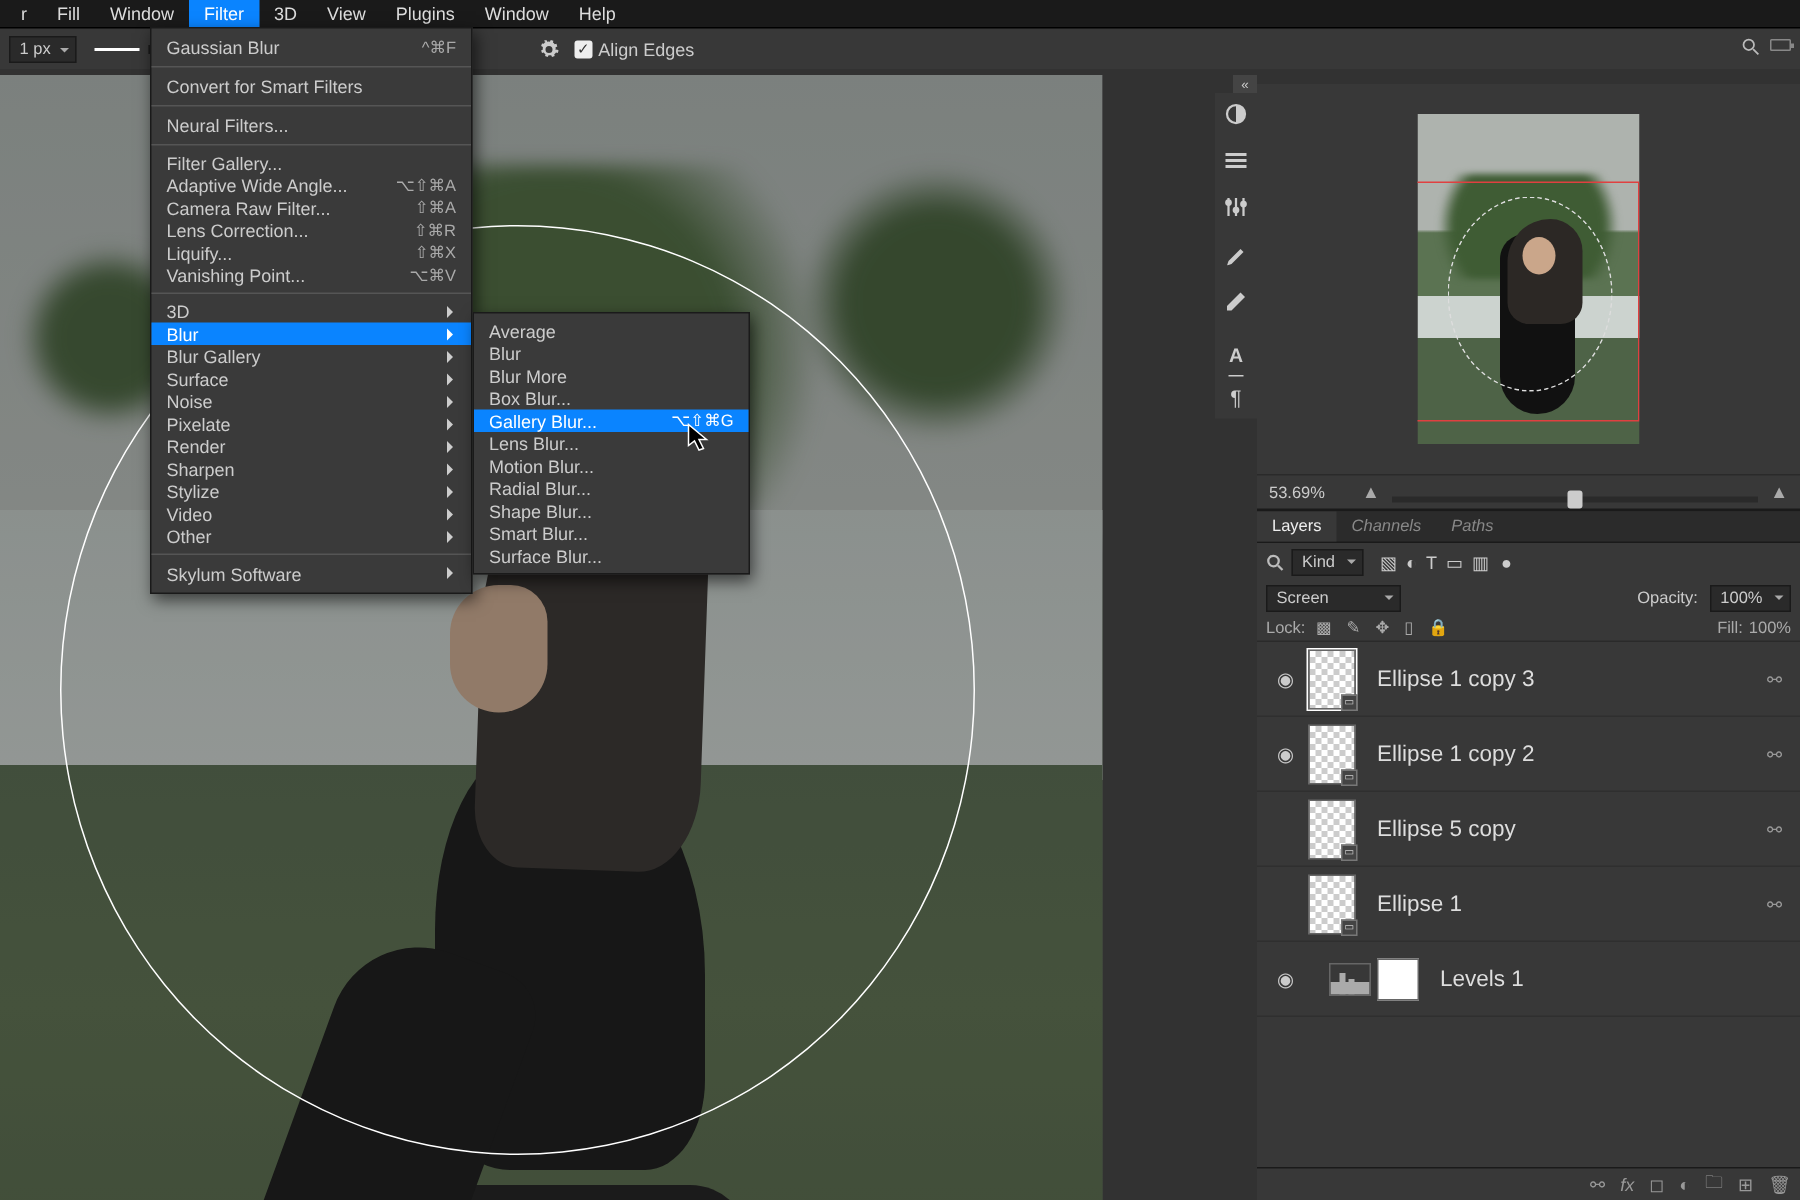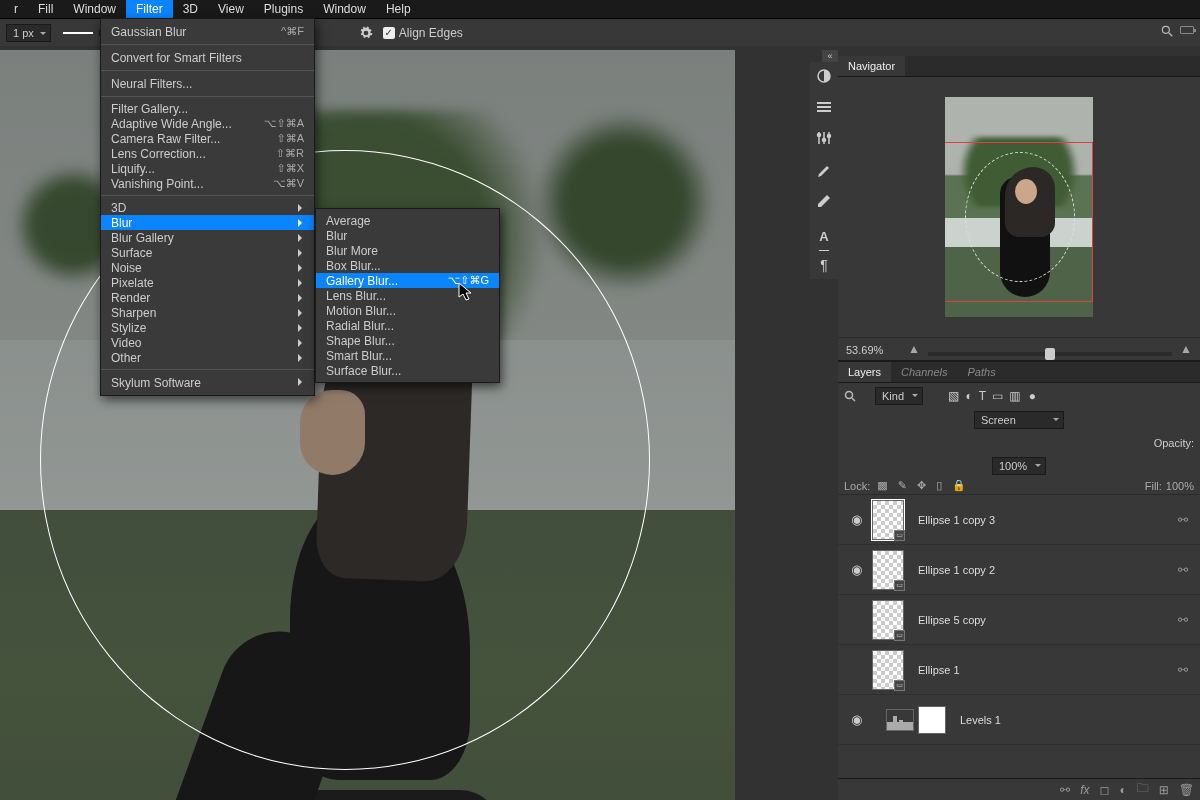--- a/index.html
+++ b/index.html
@@ -63,39 +63,39 @@
 .navimg .nhair{position:absolute;top:70px;left:60px;width:50px;height:70px;background:#2c2825;border-radius:40px 30px 20px 20px;}
 .navimg .ncirc{position:absolute;top:55px;left:20px;width:110px;height:130px;border:1px dashed #ddd;border-radius:50%;}
 .navimg .nred{position:absolute;top:45px;left:-2px;width:150px;height:160px;border:1px solid #e04040;}
 .zoomrow { display:flex; align-items:flex-end; padding: 4px 8px; background:#383838; border-top:1px solid #2a2a2a; border-bottom:1px solid #1a1a1a;}
 .zoomrow .zlabel { font-size:11px; width:54px; }
 .zoomrow .zbar { flex:1; height:4px; background:#2a2a2a; position:relative; margin-left:8px;}
 .zoomrow .zhandle{position:absolute;left:48%;top:-4px;width:10px;height:12px;background:#ccc;border-radius:2px;}
 .zoomrow .smallicon { margin-left:8px; color:#aaa;}
 
 .layerspane { border-top:1px solid #1a1a1a; flex:1; display:flex; flex-direction:column;}
-.lp-options { display:flex; align-items:center; padding:4px 6px; gap:19px; }
+.lp-options { display:flex; align-items:center; padding:4px 6px; gap:5px; }
 .lp-options .sel { background:#2a2a2a; border:1px solid #1a1a1a; padding:2px 18px 2px 6px; font-size:11px; position:relative; }
 .lp-options .sel::after { content:""; position:absolute; right:4px; top:6px; border:3px solid transparent; border-top-color:#aaa;}
 .lp-options .icnrow span { margin-left:6px; color:#ccc; font-size:12px;}
-.lp-row2 { display:flex; align-items:center; padding:2px 6px; gap:8px; font-size:11px;flex-direction:column; }
+.lp-row2 { display:flex; align-items:center; padding:2px 6px; gap:8px; font-size:11px; }
 .lp-row2 .sel { background:#2a2a2a; border:1px solid #1a1a1a; padding:2px 18px 2px 6px; position:relative; }
 .lp-row2 .sel::after { content:""; position:absolute; right:4px; top:6px; border:3px solid transparent; border-top-color:#aaa;}
 .lp-row3 { display:flex; align-items:center; padding:2px 6px; gap:4px; font-size:11px; color:#aaa; border-bottom:1px solid #2a2a2a;}
 .lp-row3 .lic { padding:0 3px; }
 .layerlist { flex:1; overflow:auto; }
 .layer { display:flex; align-items:center; height:50px; border-bottom:1px solid #2f2f2f; padding:0 4px; }
 .layer .eye { width:30px; text-align:center; color:#ccc; font-size:13px;}
 .layer .blank { width:30px; }
 .layer .thumbwrap { position:relative; width:32px; height:40px; }
 .layer .thumb { width:32px; height:40px; background: repeating-conic-gradient(#ccc 0 25%, #fff 0 50%) 0 0/8px 8px; border:1px solid #666; position:relative;}
 .layer .thumb.white { background:#fff; }
 .layer .thumb.sel { outline:1px solid #fff; }
 .layer .corner { position:absolute; bottom:-1px; right:-1px; width:11px; height:11px; background:#444; border:1px solid #777; font-size:7px; display:flex; align-items:center; justify-content:center;}
-.layer .lname { margin-left:14px; font-size:11px; color:#ddd; }
+.layer .lname { margin-left:14px; font-size:15px; color:#ddd; }
 .layer .links { margin-left:auto; margin-right:8px; color:#999; font-size:12px;}
 .layer.levels .thumb { width:28px; height:28px; }
 .layer.levels .histogram { width:28px; height:22px; background: linear-gradient(to top,#aaa 0 40%,transparent 40%),
   linear-gradient(to top,#aaa 0 70%,transparent 70%) 6px 0/4px 100% no-repeat,
   linear-gradient(to top,#aaa 0 50%,transparent 50%) 12px 0/4px 100% no-repeat; border:1px solid #666; margin-right:4px;}
 .layerfoot { height:22px; border-top:1px solid #1a1a1a; display:flex; align-items:center; justify-content:flex-end; padding:0 6px; gap:10px; color:#999; font-size:12px;}
 
 .cursor { position:absolute; top:282px; left:458px; pointer-events:none; z-index:99;}
 </style>
 </head>
@@ -292,23 +292,20 @@
       </svg></span>
   <span class="ticn"><svg width="16" height="16" fill="#ccc">
         <path d="M2 12l9-9 3 3-9 9H2z"></path>
       </svg></span>
   <div class="split"></div>
   <span class="ticn" style="font-size:13px;font-weight:bold;border-bottom:1px solid #ccc;">A</span>
   <span class="ticn" style="font-size:14px;">¶</span>
 </div>
 
 <div class="rightpane">
-  <div class="tabrow">
-    <div class="tab active">Navigator</div>
-  </div>
   <div class="navimg">
     <div class="nbg"></div>
       <div class="ntree"></div>
       <div class="nper"></div>
       <div class="nhair"></div>
       <div class="nface"></div>
       <div class="ncirc"></div>
       <div class="nred"></div>
   </div>
   <div class="zoomrow">

